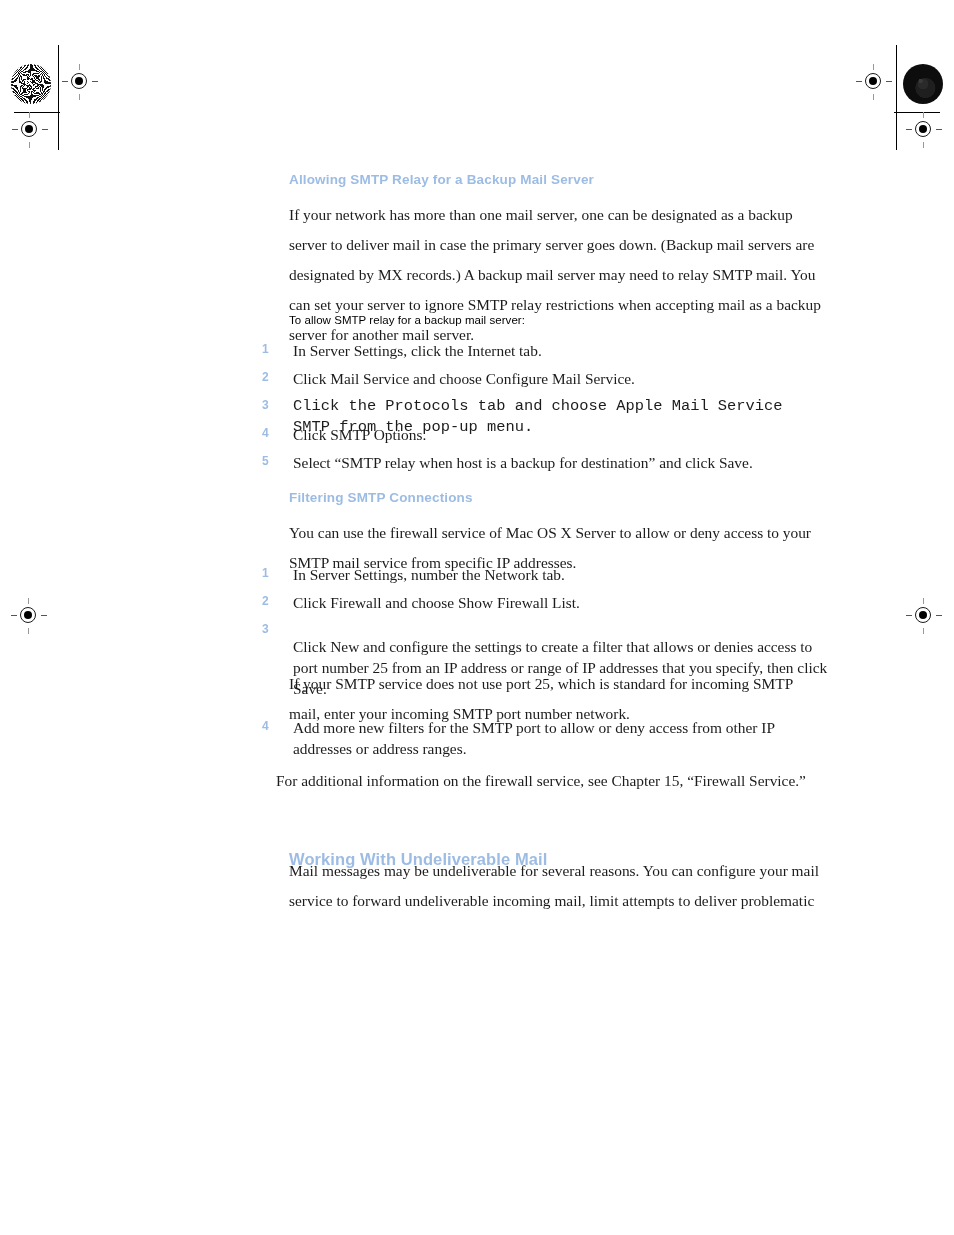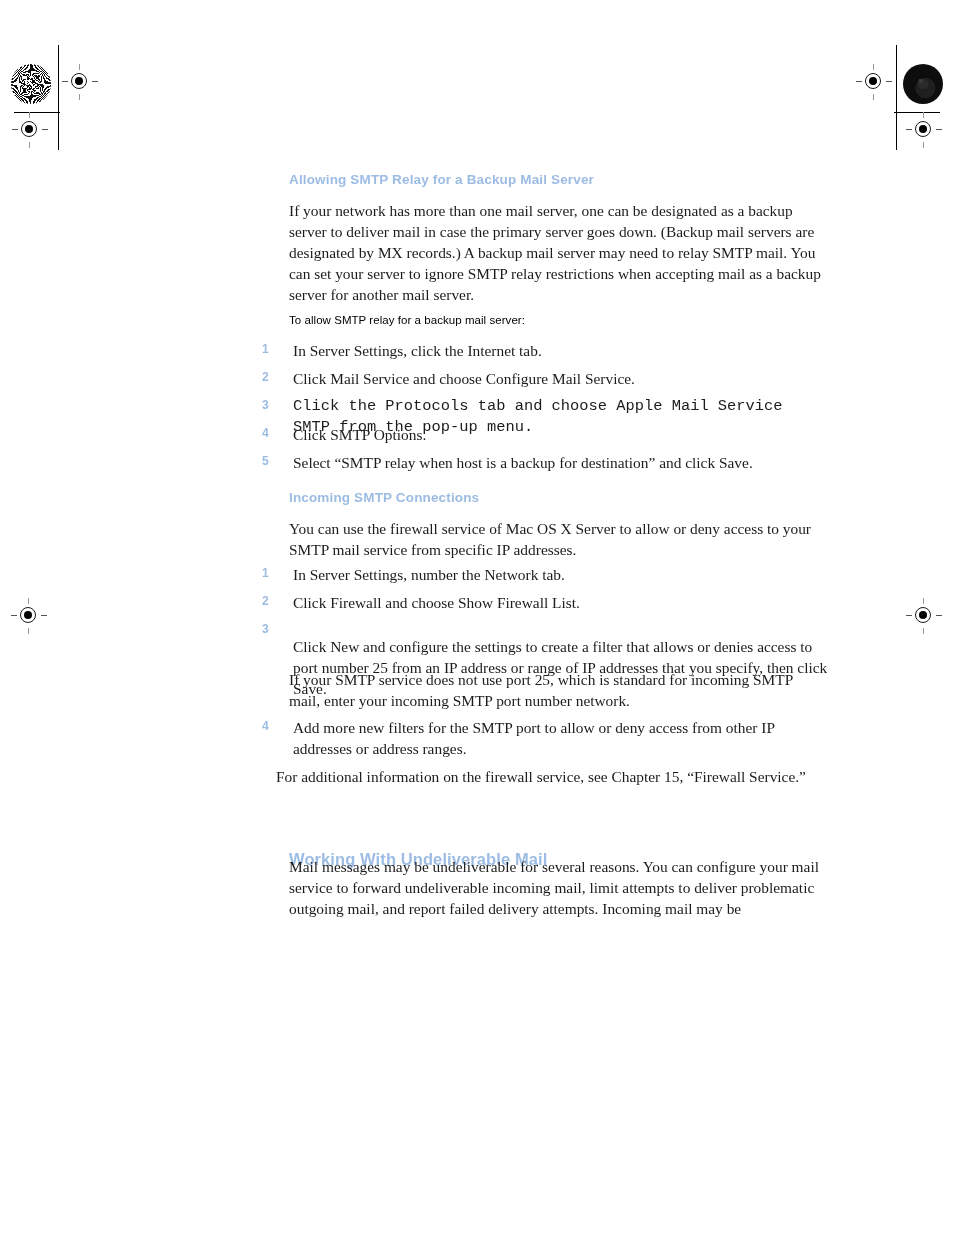--- a/index.html
+++ b/index.html
@@ -138,21 +138,21 @@
     font-weight: normal;
     font-size: 11.5px;
     letter-spacing: 0.05px;
     white-space: nowrap;
   }
   .para {
     position: absolute;
     color: #1c1c1c;
     font-family: "Liberation Serif", serif;
     font-size: 15.4px;
-    line-height: 21px;
+    line-height: 30px;
     text-align: left;
   }
   .step {
     position: absolute;
   }
   .step-num {
     position: absolute;
     left: 0;
     top: 0;
     width: 22px;
@@ -322,21 +322,21 @@
     </div>
     <div class="step" style="left:262px; top:426px; width:560px;">
       <span class="step-num">4</span>
       <span class="step-text" style="width:530px;">Click SMTP Options.</span>
     </div>
     <div class="step" style="left:262px; top:454px; width:560px;">
       <span class="step-num">5</span>
       <span class="step-text" style="width:530px;">Select “SMTP relay when host is a backup for destination” and click Save.</span>
     </div>
 
-    <div class="h2" style="left:289px; top:490px;">Incoming SMTP Connections</div>
+    <div class="h2" style="left:289px; top:490px;">Filtering SMTP Connections</div>
 
     <div class="para" style="left:289px; top:518px; width:528px;">You can use the firewall service of Mac OS X Server to allow or deny access to your SMTP mail service from specific IP addresses.</div>
 
     <div class="step" style="left:262px; top:566px; width:560px;">
       <span class="step-num">1</span>
       <span class="step-text" style="width:530px;">In Server Settings, number the Network tab.</span>
     </div>
     <div class="step" style="left:262px; top:594px; width:560px;">
       <span class="step-num">2</span>
       <span class="step-text" style="width:530px;">Click Firewall and choose Show Firewall List.</span>

